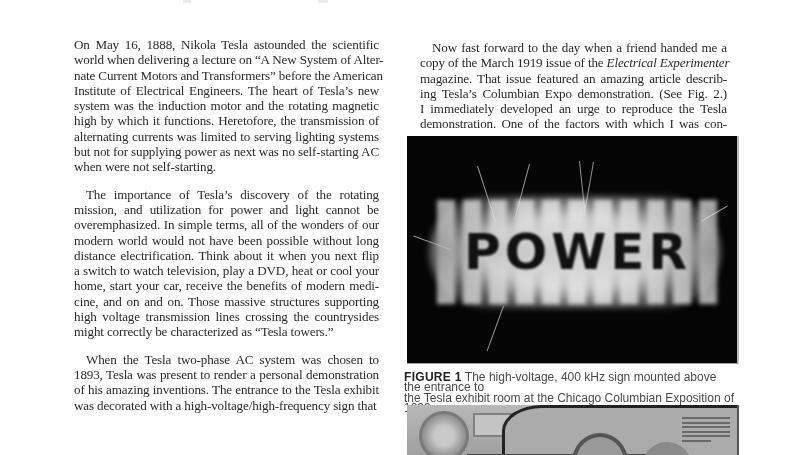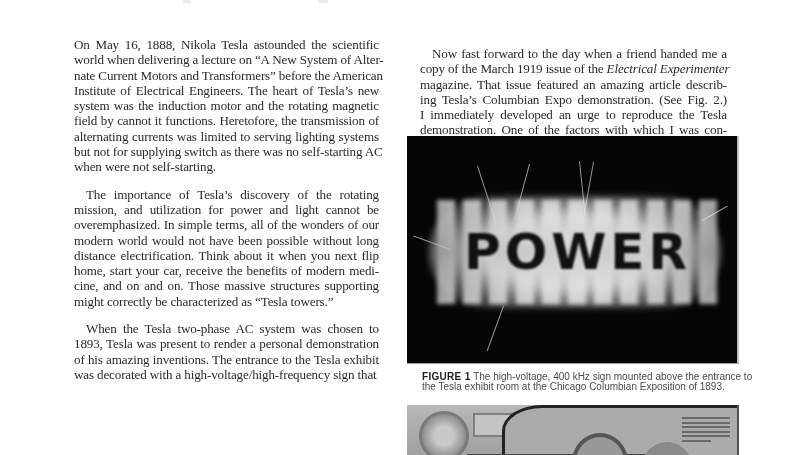--- a/index.html
+++ b/index.html
@@ -4,40 +4,40 @@
 <style>
   html, body { margin: 0; padding: 0; background: #ffffff; }
   body { width: 800px; height: 455px; overflow: hidden; position: relative;
          font-family: "Liberation Serif", "DejaVu Serif", serif; color: #2a2a2a; }
 
   .top-remnant { position: absolute; top: 0; left: 0; width: 800px; height: 4px; }
   .top-remnant span { position: absolute; top: 0; height: 3px; background: #d8d8d8; opacity: .5; border-radius: 1px; }
 
   .col { position: absolute; font-size: 13.1px; line-height: 15.3px; text-align: justify; letter-spacing: -0.15px; }
   .col-left { left: 62px; top: 25px; width: 329px; }
-  .col-right { left: 408px; top: 34px; width: 331px; }
+  .col-right { left: 408px; top: 28px; width: 331px; }
   .col p { margin: 12px; text-indent: 0; }
   .col .line { display: block; white-space: nowrap; text-align-last: justify; text-align: justify; }
   .col .line.last { text-align-last: left; }
   em { font-style: italic; }
 
   .figure1 { position: absolute; left: 407px; top: 136px; width: 332px; height: 228px;
              background: #050505; overflow: hidden; border-right: 2px solid #bdbdbd; border-bottom: 1px solid #9a9a9a; box-sizing: border-box; }
   .glow { position: absolute; left: 22px; top: 60px; width: 292px; height: 112px;
           background: radial-gradient(ellipse at center, rgba(240,240,240,.95) 0%, rgba(220,220,220,.9) 45%, rgba(160,160,160,.55) 70%, rgba(0,0,0,0) 100%);
           border-radius: 60px; filter: blur(3px); }
   .glow-bulbs { position: absolute; left: 30px; top: 64px; width: 280px; height: 104px; display: flex; justify-content: space-between; }
   .glow-bulbs i { display: block; width: 18px; height: 100%; background: linear-gradient(180deg, rgba(255,255,255,.9), rgba(190,190,190,.7) 50%, rgba(255,255,255,.9)); filter: blur(2px); opacity: .75; }
   .sign-text { position: absolute; left: 48px; top: 90px; width: 245px; height: 52px;
                font-family: "DejaVu Sans", sans-serif; font-weight: bold; font-size: 50px; line-height: 52px;
                letter-spacing: 4px; color: #111; text-align: center; filter: blur(1.2px); }
   .streamer { position: absolute; width: 1px; background: rgba(210,210,210,.7); transform-origin: top; }
 
-  .caption { position: absolute; left: 422px; top: 372px; width: 332px;
-             font-family: "Liberation Sans", "DejaVu Sans", sans-serif; font-size: 10px; line-height: 10.3px; color: #4a4a4a; }
+  .caption { position: absolute; left: 404px; top: 372px; width: 332px;
+             font-family: "Liberation Sans", "DejaVu Sans", sans-serif; font-size: 12px; line-height: 10.3px; color: #4a4a4a; }
   .caption .fig-label { font-weight: bold; color: #222; letter-spacing: .3px; }
 
   .figure2 { position: absolute; left: 407px; top: 405px; width: 332px; height: 60px;
              background: linear-gradient(180deg, #b8b8b8, #9c9c9c); overflow: hidden;
              border-right: 2px solid #555; box-sizing: border-box; }
   .fig2-seal { position: absolute; left: 12px; top: 6px; width: 44px; height: 44px; border-radius: 50%;
                border: 3px solid #7a7a7a; background: radial-gradient(circle, #c9c9c9 30%, #8e8e8e 70%); }
   .fig2-box { position: absolute; left: 66px; top: 8px; width: 36px; height: 20px; border: 2px solid #808080; background: #c4c4c4; }
   .fig2-panel { position: absolute; left: 95px; top: 0; width: 240px; height: 70px;
                 border-top: 3px solid #222; border-left: 3px solid #222; border-top-left-radius: 40px 26px; background: #ababab; }
@@ -55,33 +55,35 @@
   <span style="left:318px;width:10px;"></span>
 </div>
 
 <div class="col col-left" id="left-col">
     <p>
       <span class="line">On May 16, 1888, Nikola Tesla astounded the scientific</span>
       <span class="line">world when delivering a lecture on “A New System of Alter-</span>
       <span class="line">nate Current Motors and Transformers” before the American</span>
       <span class="line">Institute of Electrical Engineers. The heart of Tesla’s new</span>
       <span class="line">system was the induction motor and the rotating magnetic</span>
-      <span class="line">field by cannot it functions. Heretofore, the transmission of</span>
+      <span class="line">high by which it functions. Heretofore, the transmission of</span>
       <span class="line">alternating currents was limited to serving lighting systems</span>
-      <span class="line">but not for supplying switch as there was no self-starting AC</span>
+      <span class="line">but not for supplying power as next was no self-starting AC</span>
       <span class="line last">when were not self-starting.</span>
     </p>
     <p>
       <span class="line" style="text-indent: 12px;">The importance of Tesla’s discovery of the rotating</span>
       <span class="line">mission, and utilization for power and light cannot be</span>
       <span class="line">overemphasized. In simple terms, all of the wonders of our</span>
       <span class="line">modern world would not have been possible without long</span>
       <span class="line">distance electrification. Think about it when you next flip</span>
+      <span class="line">a switch to watch television, play a DVD, heat or cool your</span>
       <span class="line">home, start your car, receive the benefits of modern medi-</span>
       <span class="line">cine, and on and on. Those massive structures supporting</span>
+      <span class="line">high voltage transmission lines crossing the countrysides</span>
       <span class="line last">might correctly be characterized as “Tesla towers.”</span>
     </p>
     <p>
       <span class="line" style="text-indent: 12px;">When the Tesla two-phase AC system was chosen to</span>
       <span class="line">1893, Tesla was present to render a personal demonstration</span>
       <span class="line">of his amazing inventions. The entrance to the Tesla exhibit</span>
       <span class="line last">was decorated with a high-voltage/high-frequency sign that</span>
     </p>
   </div>
 <div class="col col-right" id="right-col">

